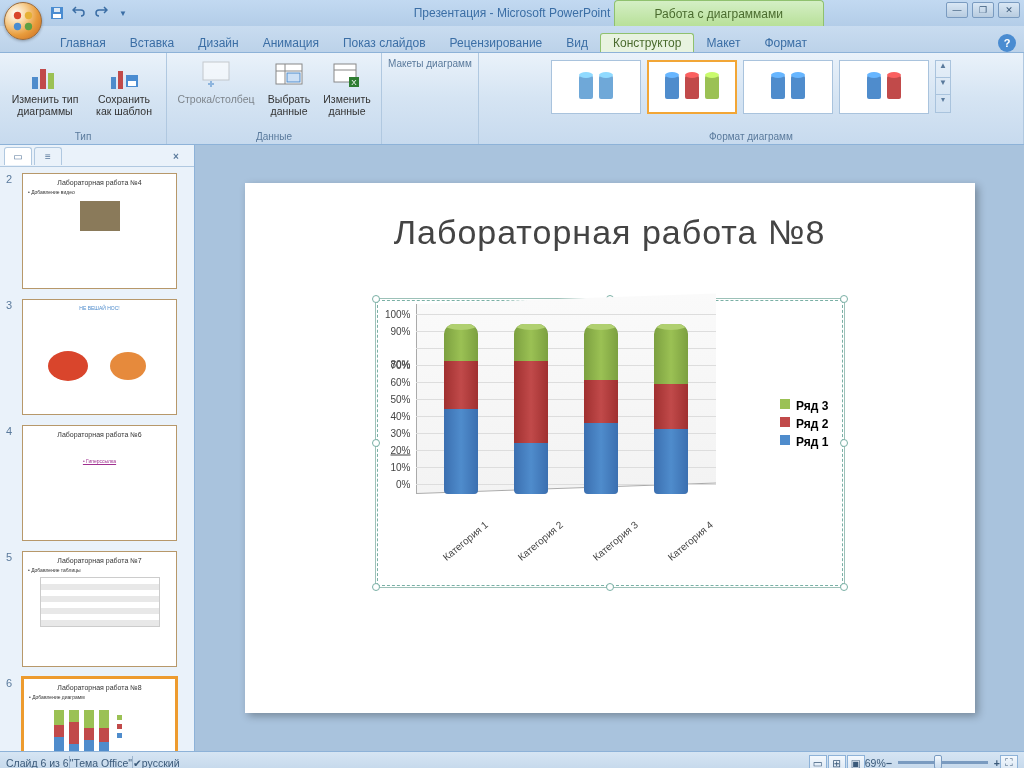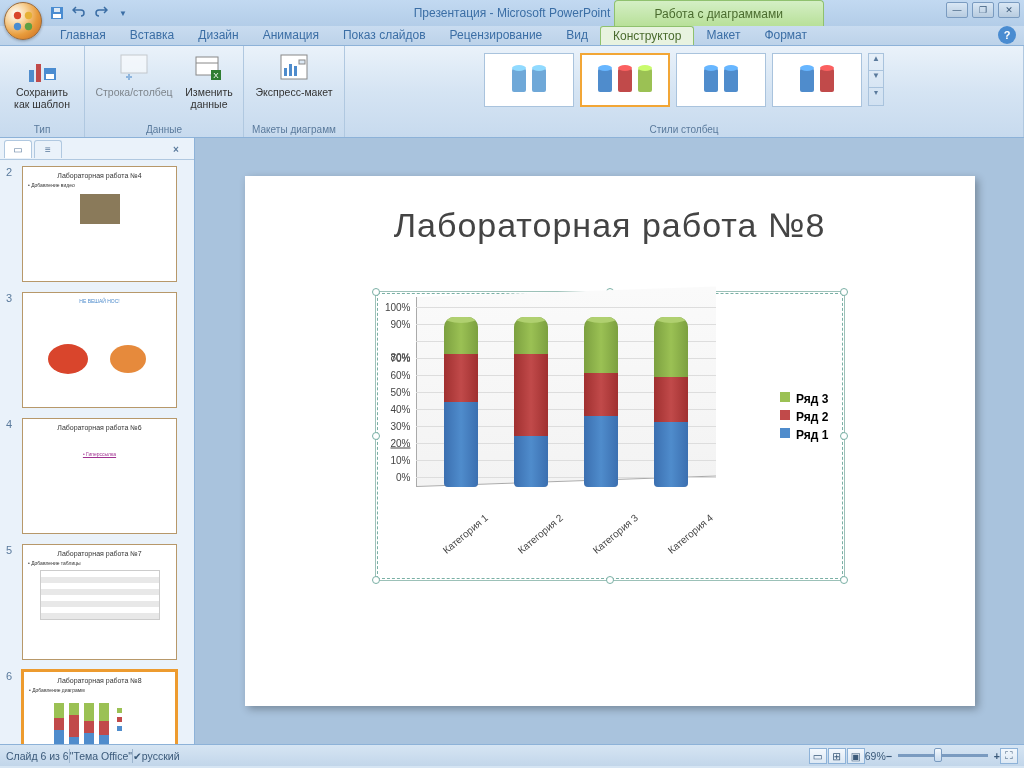--- a/index.html
+++ b/index.html
@@ -10,21 +10,21 @@
 .office-btn { width:38px; height:38px; border-radius:50%; background:radial-gradient(circle at 30% 30%,#fff,#f8d49c 30%,#e89c3c 60%,#c7651c); position:absolute; top:2px; left:4px; z-index:20; border:1px solid #9c6b3a; box-shadow:0 1px 3px rgba(0,0,0,.3); display:flex; align-items:center; justify-content:center; }
 .office-btn svg { width:22px; height:22px; }
 .qat { margin-left:48px; display:flex; gap:4px; align-items:center; }
 .qat-btn { width:18px; height:18px; display:flex; align-items:center; justify-content:center; cursor:pointer; }
 .title-text { position:absolute; left:50%; transform:translateX(-50%); color:#3b6ea5; font-size:12px; }
 .context-tab { position:absolute; right:200px; top:0; height:26px; padding:0 40px; background:linear-gradient(#d4efc5,#b8e099); border-radius:4px 4px 0 0; color:#4a6b2e; font-size:12px; display:flex; align-items:center; border:1px solid #8fc16e; border-bottom:none;text-align:center;}
 .win-btns { position:absolute; right:4px; top:2px; display:flex; gap:4px; }
 .win-btn { width:22px; height:16px; background:linear-gradient(#d9e7f5,#b8cce0); border:1px solid #7a9bc0; border-radius:2px; display:flex; align-items:center; justify-content:center; cursor:pointer; font-size:9px; color:#3b5a7a;}
 
 
-.ribbon-tabs { height:20px; background:linear-gradient(#c9dcf0,#bcd2e9); display:flex; padding-left:48px; border-bottom:1px solid #8db2d8; }
+.ribbon-tabs { height:27px; background:linear-gradient(#c9dcf0,#bcd2e9); display:flex; padding-left:48px; border-bottom:1px solid #8db2d8;align-items:flex-end; }
 .rtab { padding:2px 12px; color:#3b6ea5; cursor:pointer; font-size:12px; }
 .rtab.active { background:#e8f3e0; border:1px solid #8fc16e; border-bottom:none; border-radius:3px 3px 0 0; color:#4a6b2e; }
 .rtab.help { margin-left:auto; margin-right:8px; width:18px; height:18px; border-radius:50%; background:#4a8cd1; color:#fff; text-align:center; font-weight:bold; padding:0; line-height:18px; font-size:11px;}
 
 
 .ribbon { height:92px; background:linear-gradient(#eaf2fa,#d5e4f3,#c7daee); border-bottom:1px solid #8db2d8; display:flex; }
 .rgroup { border-right:1px solid #b0c8e0; padding:3px 6px 0; display:flex; flex-direction:column; align-items:center; }
 .rgroup-body { flex:1; display:flex; gap:4px; align-items:flex-start; }
 .rgroup-label { font-size:10px; color:#5a7a9c; text-align:center; height:15px; line-height:15px; width:100%; }
 .rbtn-lg { width:62px; display:flex; flex-direction:column; align-items:center; cursor:pointer; padding:2px; border:1px solid transparent; }
@@ -142,20 +142,30 @@
   <div class="rtab">Вид</div>
   <div class="rtab active">Конструктор</div>
   <div class="rtab">Макет</div>
   <div class="rtab">Формат</div>
   <div class="rtab help">?</div>
 </div>
 
 <div class="ribbon">
   <div class="rgroup">
     <div class="rgroup-body">
+      <div class="rbtn-lg" style="width:78px">
+        <div class="ico">
+            <svg width="32" height="32" viewBox="0 0 32 32">
+              <rect x="3" y="18" width="6" height="12" fill="#4f8ccc"></rect>
+              <rect x="11" y="10" width="6" height="20" fill="#c14a4a"></rect>
+              <rect x="19" y="14" width="6" height="16" fill="#9bc154"></rect>
+            </svg>
+          </div>
+        <div class="lbl">Изменить тип диаграммы</div>
+      </div>
       <div class="rbtn-lg" style="width:72px">
         <div class="ico">
             <svg width="32" height="32" viewBox="0 0 32 32">
               <rect x="3" y="18" width="5" height="12" fill="#4f8ccc"></rect>
               <rect x="10" y="12" width="5" height="18" fill="#c14a4a"></rect>
               <rect x="18" y="16" width="12" height="12" fill="#4a8cd1"></rect>
               <rect x="20" y="22" width="8" height="5" fill="#fff"></rect>
             </svg>
           </div>
         <div class="lbl">Сохранить как шаблон</div>
@@ -168,50 +178,47 @@
     <div class="rgroup-body">
       <div class="rbtn-lg" style="width:86px;opacity:.55">
         <div class="ico">
             <svg width="32" height="32" viewBox="0 0 32 32">
               <rect x="3" y="3" width="26" height="18" fill="#fff" stroke="#aaa"></rect>
               <path d="M8 25 L14 25 M11 22 L11 28" stroke="#4f8ccc" stroke-width="2"></path>
             </svg>
           </div>
         <div class="lbl">Строка/столбец</div>
       </div>
+      <div class="rbtn-lg" style="width:52px">
+        <div class="ico">
+            <svg width="32" height="32" viewBox="0 0 32 32">
+              <rect x="3" y="5" width="26" height="20" fill="#fff" stroke="#888"></rect>
+              <line x1="3" y1="12" x2="29" y2="12" stroke="#888"></line>
+              <line x1="12" y1="5" x2="12" y2="25" stroke="#888"></line>
+              <rect x="14" y="14" width="13" height="9" fill="#cde0f5" stroke="#4f8ccc"></rect>
+            </svg>
+          </div>
+        <div class="lbl">Выбрать данные</div>
+      </div>
       <div class="rbtn-lg" style="width:56px">
         <div class="ico">
             <svg width="32" height="32" viewBox="0 0 32 32">
               <rect x="3" y="5" width="22" height="18" fill="#fff" stroke="#888"></rect>
               <line x1="3" y1="11" x2="25" y2="11" stroke="#888"></line>
               <rect x="18" y="18" width="10" height="10" fill="#2e7d32"></rect>
               <text x="23" y="26" fill="#fff" font-size="8" text-anchor="middle">X</text>
             </svg>
           </div>
         <div class="lbl">Изменить данные</div>
       </div>
     </div>
     <div class="rgroup-label">Данные</div>
   </div>
 
   <div class="rgroup">
-    <div class="rgroup-body">
-      <div class="rbtn-lg" style="width:88px">
-        <div class="ico">
-            <svg width="32" height="32" viewBox="0 0 32 32">
-              <rect x="3" y="3" width="26" height="24" fill="#fff" stroke="#888"></rect>
-              <rect x="6" y="16" width="3" height="8" fill="#4f8ccc"></rect>
-              <rect x="11" y="12" width="3" height="12" fill="#4f8ccc"></rect>
-              <rect x="16" y="14" width="3" height="10" fill="#4f8ccc"></rect>
-              <rect x="21" y="8" width="6" height="4" fill="#dce8f4" stroke="#888"></rect>
-            </svg>
-          </div>
-        <div class="lbl">Экспресс-макет</div>
-      </div>
-    </div>
     <div class="rgroup-label">Макеты диаграмм</div>
   </div>
 
   <div class="rgroup" style="flex:1">
     <div class="rgroup-body chart-styles">
       <div class="style-box">
         <div class="cyl" style="background:#6fa8d8"></div>
           <div class="cyl" style="background:#6fa8d8"></div>
       </div>
       <div class="style-box sel">
@@ -226,21 +233,21 @@
       <div class="style-box">
         <div class="cyl" style="background:#4f8ccc"></div>
           <div class="cyl" style="background:#c14a4a"></div>
       </div>
       <div style="display:flex;flex-direction:column;border:1px solid #a9c3dd;">
         <div style="width:14px;height:17px;border-bottom:1px solid #a9c3dd;text-align:center;font-size:8px;color:#5a7a9c;cursor:pointer;">▲</div>
         <div style="width:14px;height:17px;border-bottom:1px solid #a9c3dd;text-align:center;font-size:8px;color:#5a7a9c;cursor:pointer;">▼</div>
         <div style="width:14px;height:17px;text-align:center;font-size:8px;color:#5a7a9c;cursor:pointer;">▾</div>
       </div>
     </div>
-    <div class="rgroup-label">Стили столбец</div>
+    <div class="rgroup-label">Формат диаграмм</div>
   </div>
 </div>
 
 <div class="workspace">
   <div class="slides-panel">
     <div class="panel-tabs">
       <div class="ptab active">▭</div>
       <div class="ptab">≡</div>
       <div class="ptab close">×</div>
     </div>

